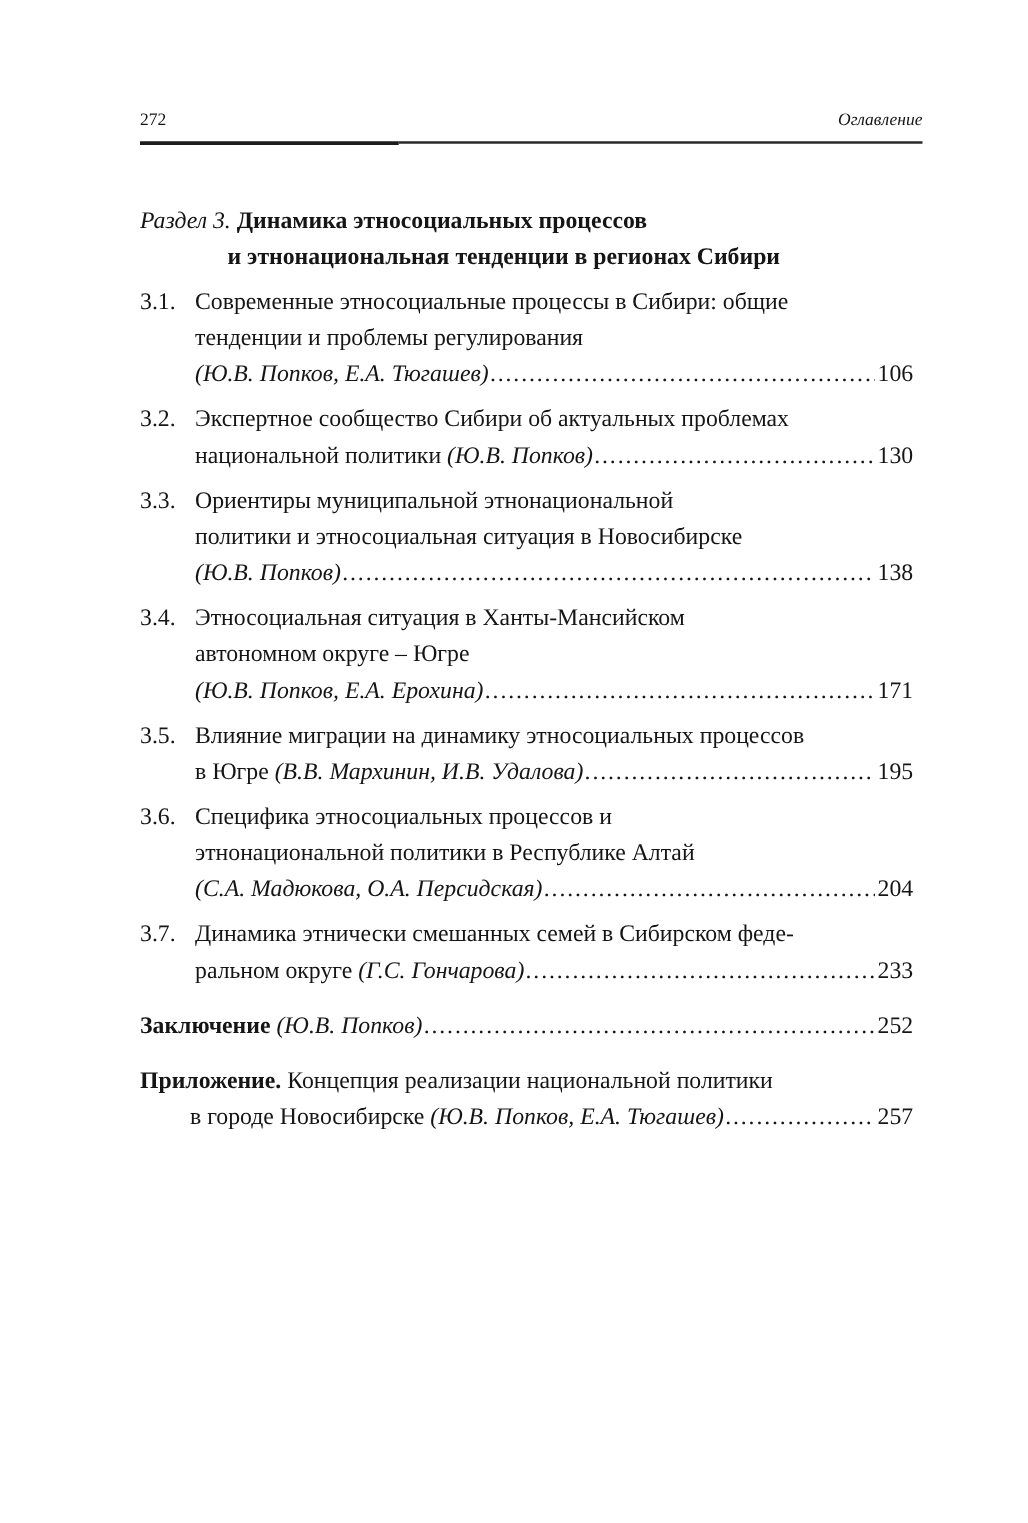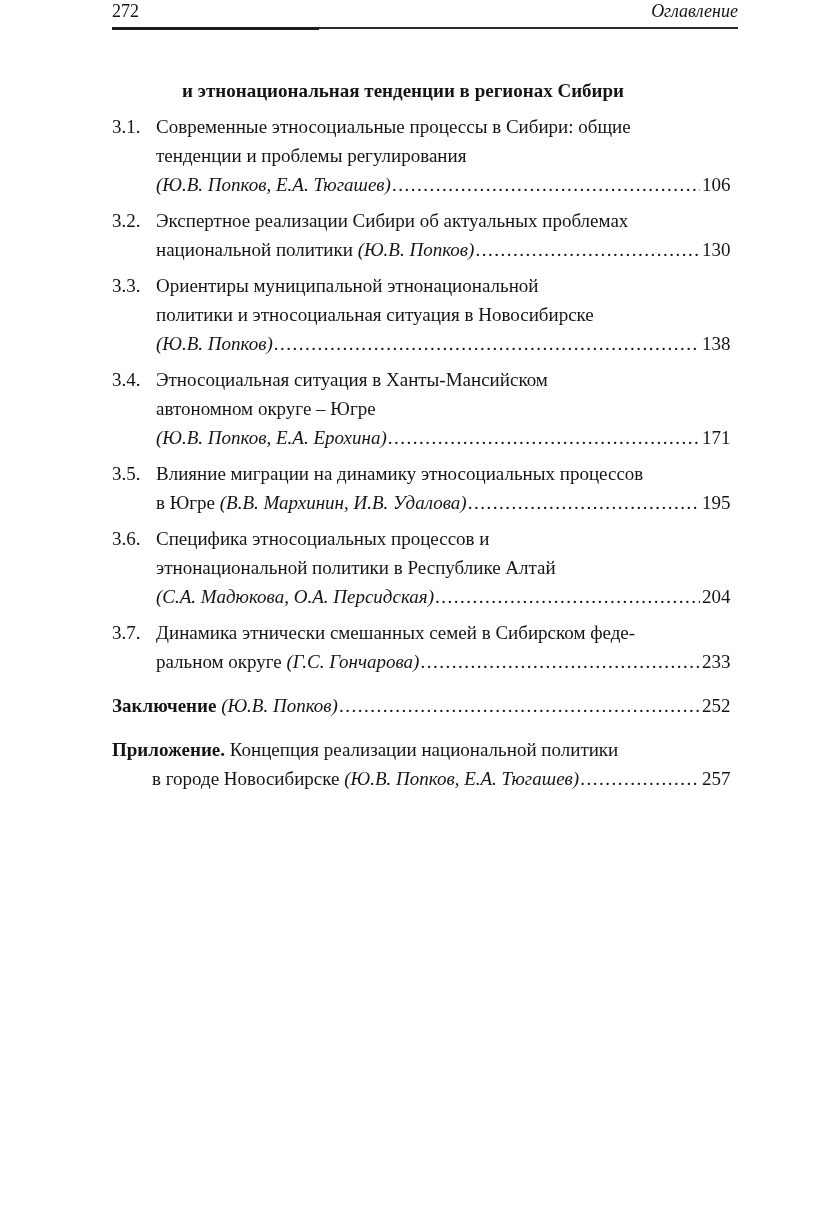--- a/index.html
+++ b/index.html
@@ -14,24 +14,25 @@
     line-height:29px;
     overflow:hidden;
   }
   .content{
     position:absolute;
     left:112px;top:0;
     width:626px;
   }
   
   .running-head{
+    margin-top:86px;
     display:flex;
     justify-content:space-between;
     align-items:flex-end;
-    font-size:18px;
+    font-size:14px;
     line-height:22px;
   }
   .running-head .folio{font-style:normal;}
   .running-head .rh-title{font-style:italic;}
   .rule{
     margin-top:5px;
     display:flex;
     align-items:flex-start;
     height:4px;
   }
@@ -87,39 +88,40 @@
     <div class="running-head">
       <span class="folio">272</span>
       <span class="rh-title">Оглавление</span>
     </div>
     <div class="rule">
       <div class="rule-left"></div>
       <div class="rule-right"></div>
     </div>
 
     <div class="section-heading">
+      <div class="ln"><span class="it">Раздел 3.</span><span class="b sp"> Динамика этносоциальных процессов</span></div>
       <div class="ln sh-line2 b"><span>и этнонациональная тенденции в регионах Сибири</span></div>
     </div>
 
     <div class="toc">
 
       <div class="entry">
         <span class="num">3.1.</span>
         <div class="ln"><span>Современные этносоциальные процессы в Сибири: общие</span></div>
         <div class="ln"><span>тенденции и проблемы регулирования</span></div>
         <div class="ln last">
           <span class="it">(Ю.В. Попков, Е.А. Тюгашев)</span>
           <span class="leader"></span>
           <span class="pg">106</span>
         </div>
       </div>
 
       <div class="entry">
         <span class="num">3.2.</span>
-        <div class="ln"><span>Экспертное реализации Сибири об актуальных проблемах</span></div>
+        <div class="ln"><span>Экспертное сообщество Сибири об актуальных проблемах</span></div>
         <div class="ln last">
           <span class="sp">национальной политики </span>
           <span class="it">(Ю.В. Попков)</span>
           <span class="leader"></span>
           <span class="pg">130</span>
         </div>
       </div>
 
       <div class="entry">
         <span class="num">3.3.</span>

